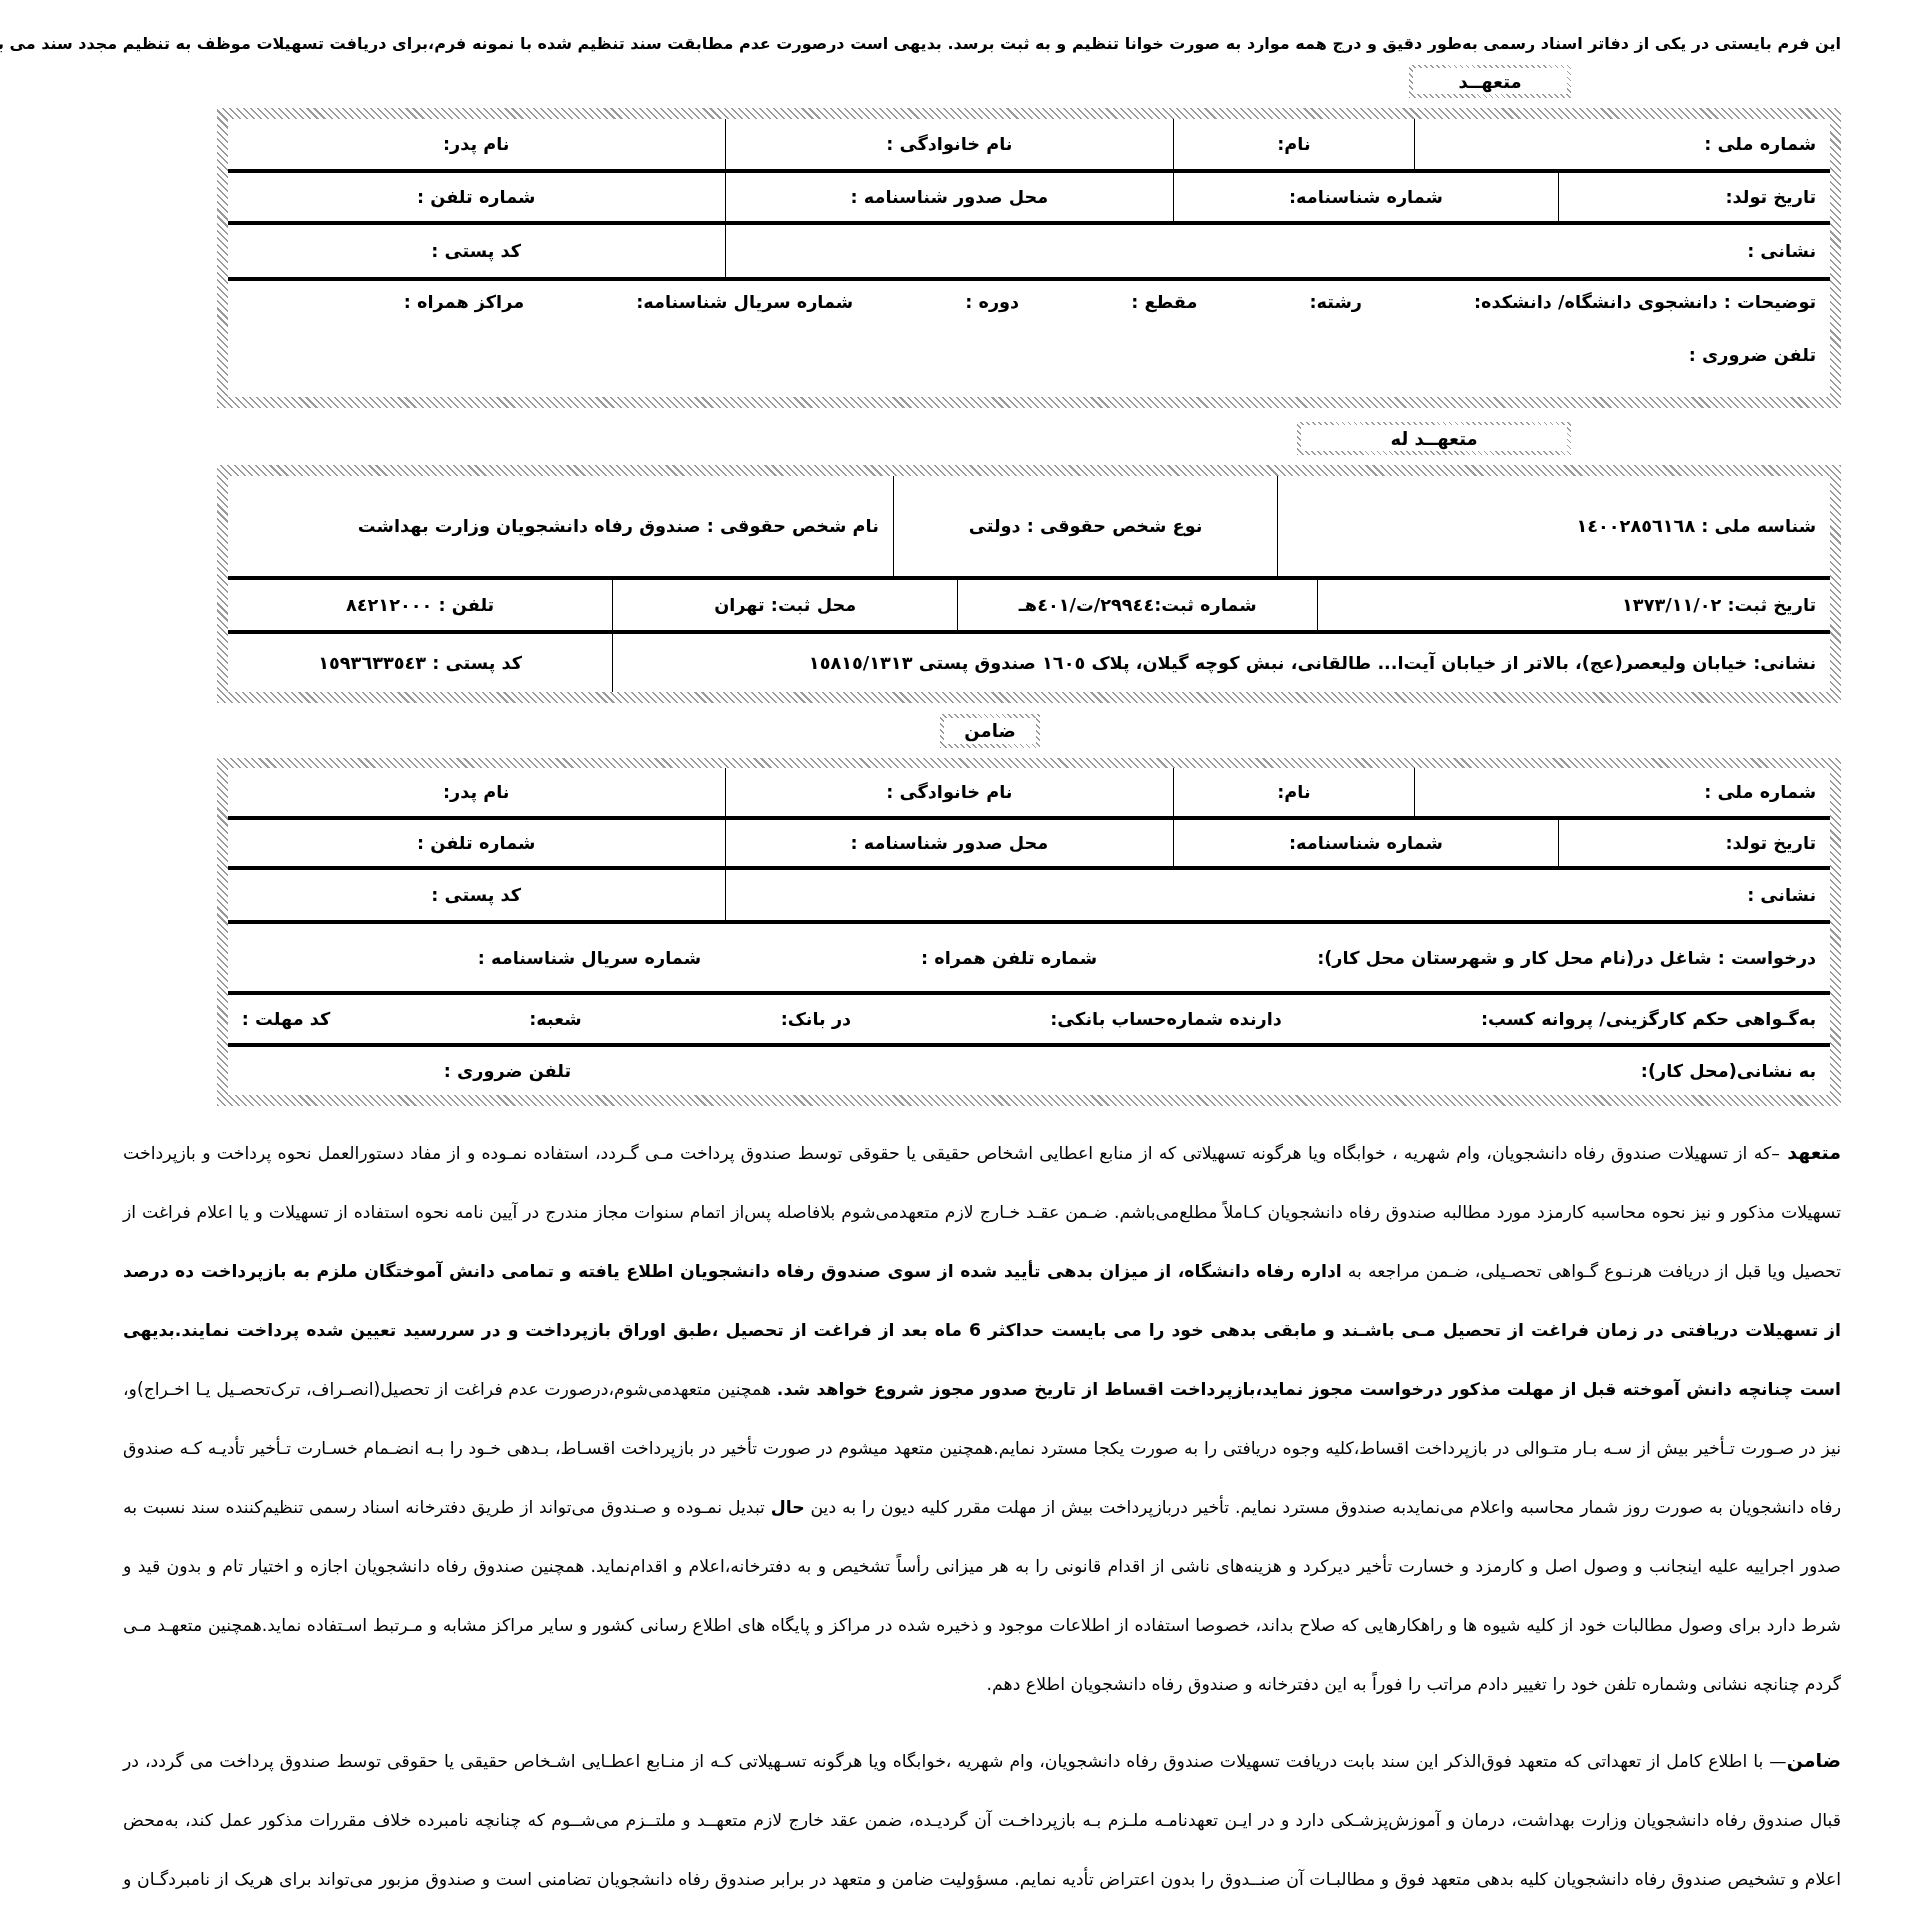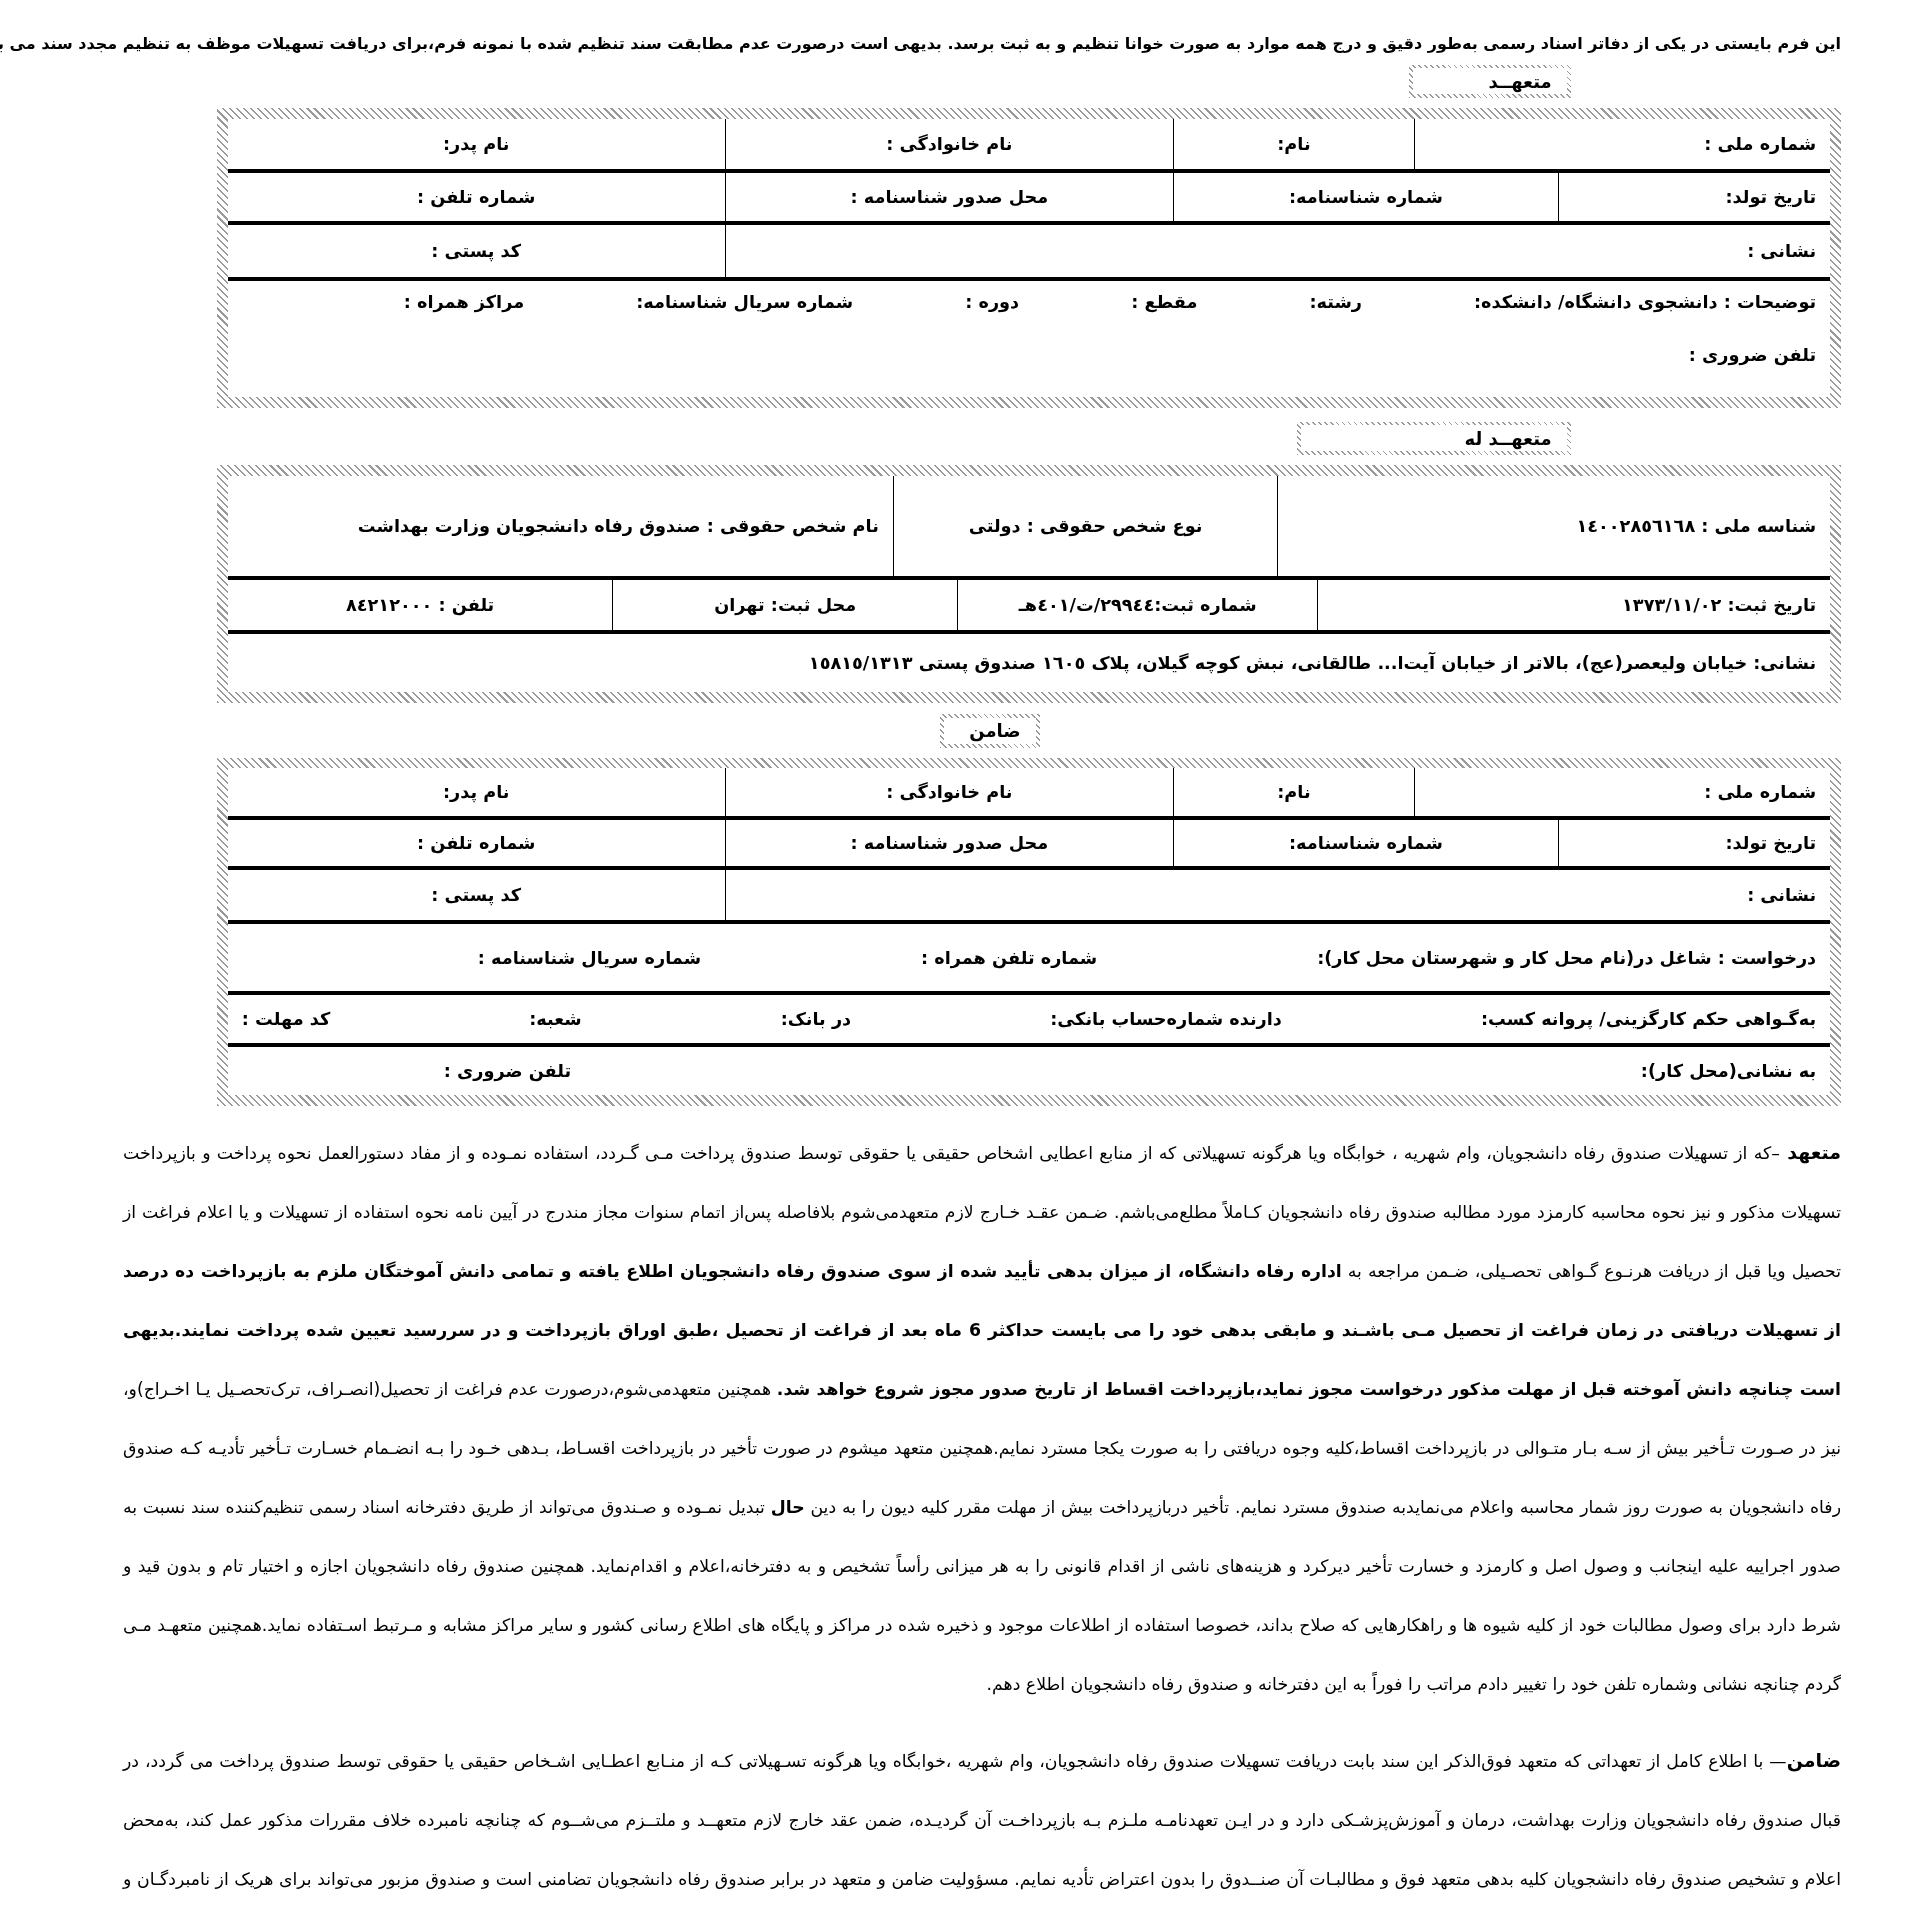--- a/index.html
+++ b/index.html
@@ -7,21 +7,21 @@
   .page {
     position:relative; width:1965px; height:2542px; background:#fff;
     direction:rtl; color:#000;
     font-family:"DejaVu Sans", sans-serif;
     padding:34px 85px 0 162px; overflow:hidden;
   }
   .top-note { font-size:16px; font-weight:700; text-align:center; white-space:nowrap; letter-spacing:-0.4px; }
   .doc-title { margin-top:10px; text-align:center; font-size:24px; font-weight:800; text-shadow:2.7px 2.7px 0 #a8a8a8; }
 
   .seclabel { width:fit-content; background:repeating-linear-gradient(45deg,#9a9a9a 0 1.2px,#ffffff 1.2px 4.2px); padding:3.9px; }
-  .seclabel .in { background:#fff; font-weight:800; font-size:18px; padding:2.3px 15.4px; }
+  .seclabel .in { background:#fff; font-weight:800; font-size:18px; text-align:center; padding:2.3px 15.4px; }
   .l1 { margin:11.6px 270px 0 0; }  .l1 .in { min-width:154px; }
   .l2 { margin:14px 270px 0 0; }  .l2 .in { min-width:266px; }
   .l3 { margin:11.6px 801px 0 0; } .l3 .in { min-width:92px; }
 
   .hatch { margin-top:10px; background:repeating-linear-gradient(45deg,#9a9a9a 0 1.5px,#ffffff 1.5px 5px); padding:10.8px; width:1624px; }
   .tbl  { background:#fff; }
   .row  { display:flex; border-bottom:4.6px solid #000; font-weight:700; font-size:17.7px; align-items:stretch; }
   .row:last-child { border-bottom:none; }
   .cell { display:flex; align-items:center; justify-content:center; text-align:center; padding:2.3px 9.2px; }
   .cell:not(:last-child) { border-left:1.9px solid #000; }
@@ -92,20 +92,21 @@
         <div class="cell start" style="width:41.5%">نام شخص حقوقی : صندوق رفاه دانشجویان وزارت بهداشت</div>
       </div>
       <div class="row" style="min-height:54px">
         <div class="cell start" style="width:32%">تاریخ ثبت: ١٣٧٣/١١/٠٢</div>
         <div class="cell" style="width:22.5%">شماره ثبت:٢٩٩٤٤/ت/٤٠١هـ</div>
         <div class="cell" style="width:21.5%">محل ثبت: تهران</div>
         <div class="cell" style="width:24%">تلفن : ٨٤٢١٢٠٠٠</div>
       </div>
       <div class="row" style="min-height:58px">
         <div class="cell start" style="width:76%">نشانی: خیابان ولیعصر(عج)، بالاتر از خیابان آیت‌ا... طالقانی، نبش کوچه گیلان، پلاک ١٦٠٥ صندوق پستی ١٥٨١٥/١٣١٣</div>
+        <div class="cell" style="width:24%">کد پستی : ١٥٩٣٦٣٣٥٤٣</div>
       </div>
     </div>
   </div>
 
   <div class="seclabel l3">
     <div class="in">ضامن</div>
   </div>
 
   <div class="hatch">
     <div class="tbl">

